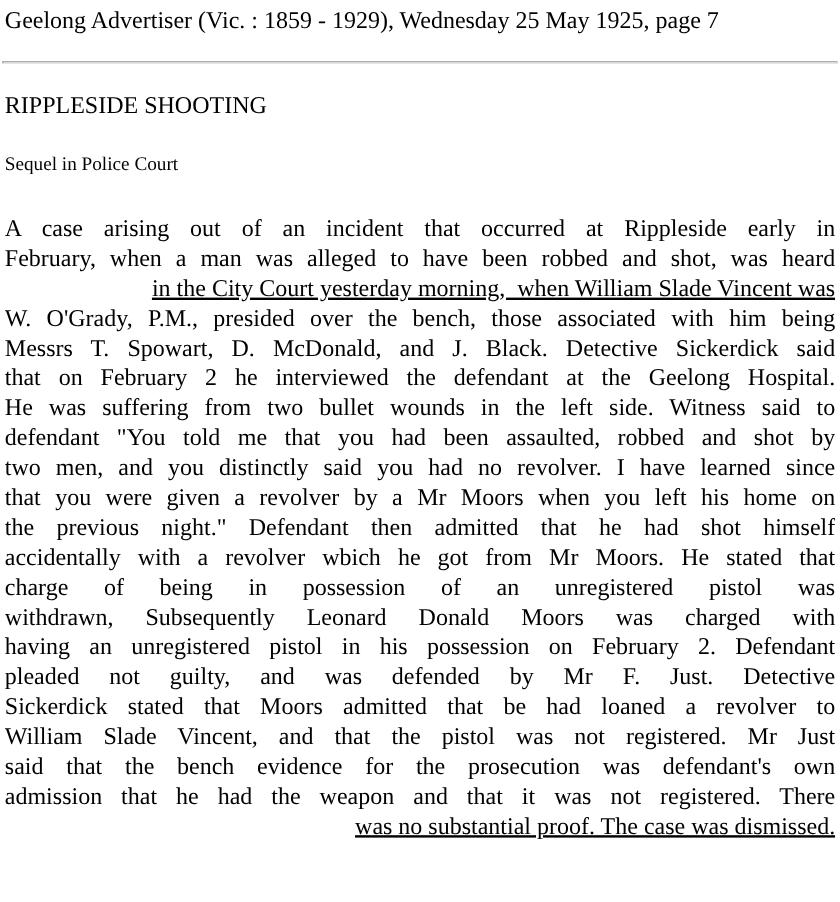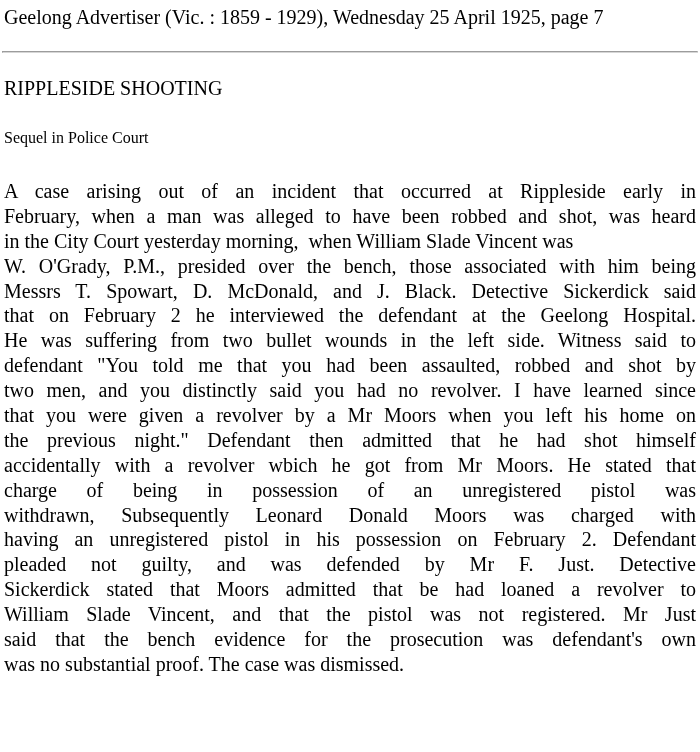--- a/index.html
+++ b/index.html
@@ -51,28 +51,29 @@
   .jline {
     text-align: justify;
     text-align-last: justify;
   }
   .jline::after {
     content: "";
     display: inline-block;
     width: 100%;
   }
   .pline {
-    text-align: left;
+    text-align: right;
     white-space: pre-wrap;
+    text-decoration: underline;
   }
 </style>
 </head>
 <body>
 
-<div class="masthead">Geelong Advertiser (Vic. : 1859 - 1929), Wednesday 25 April 1925, page 7</div>
+<div class="masthead">Geelong Advertiser (Vic. : 1859 - 1929), Wednesday 25 May 1925, page 7</div>
 
 <hr class="divider">
 
 <h1 class="title">RIPPLESIDE SHOOTING</h1>
 
 <h2 class="subtitle">Sequel in Police Court</h2>
 
 <div class="article">
   <div class="line jline">A case arising out of an incident that occurred at Rippleside early in</div>
   <div class="line jline">February, when a man was alleged to have been robbed and shot, was heard</div>
@@ -86,14 +87,15 @@
   <div class="line jline">that you were given a revolver by a Mr Moors when you left his home on</div>
   <div class="line jline">the previous night." Defendant then admitted that he had shot himself</div>
   <div class="line jline">accidentally with a revolver wbich he got from Mr Moors. He stated that</div>
   <div class="line jline">charge of being in possession of an unregistered pistol was</div>
   <div class="line jline">withdrawn, Subsequently Leonard Donald Moors was charged with</div>
   <div class="line jline">having an unregistered pistol in his possession on February 2. Defendant</div>
   <div class="line jline">pleaded not guilty, and was defended by Mr F. Just. Detective</div>
   <div class="line jline">Sickerdick stated that Moors admitted that be had loaned a revolver to</div>
   <div class="line jline">William Slade Vincent, and that the pistol was not registered. Mr Just</div>
   <div class="line jline">said that the bench evidence for the prosecution was defendant's own</div>
+  <div class="line jline">admission that he had the weapon and that it was not registered. There</div>
   <div class="line pline">was no substantial proof. The case was dismissed.</div>
 </div>
 
 </body></html>

